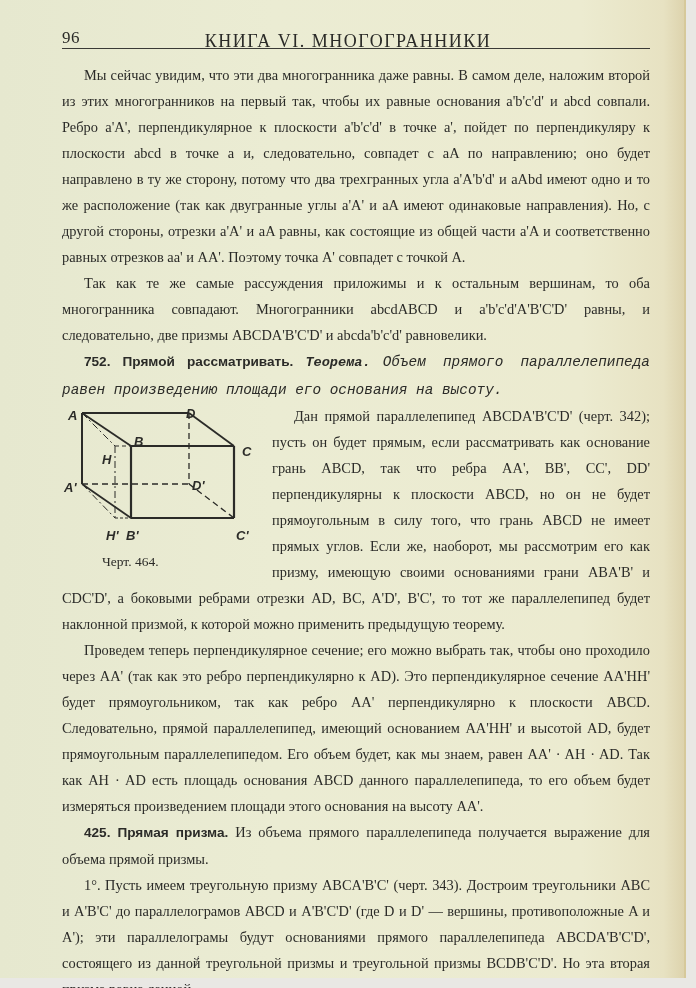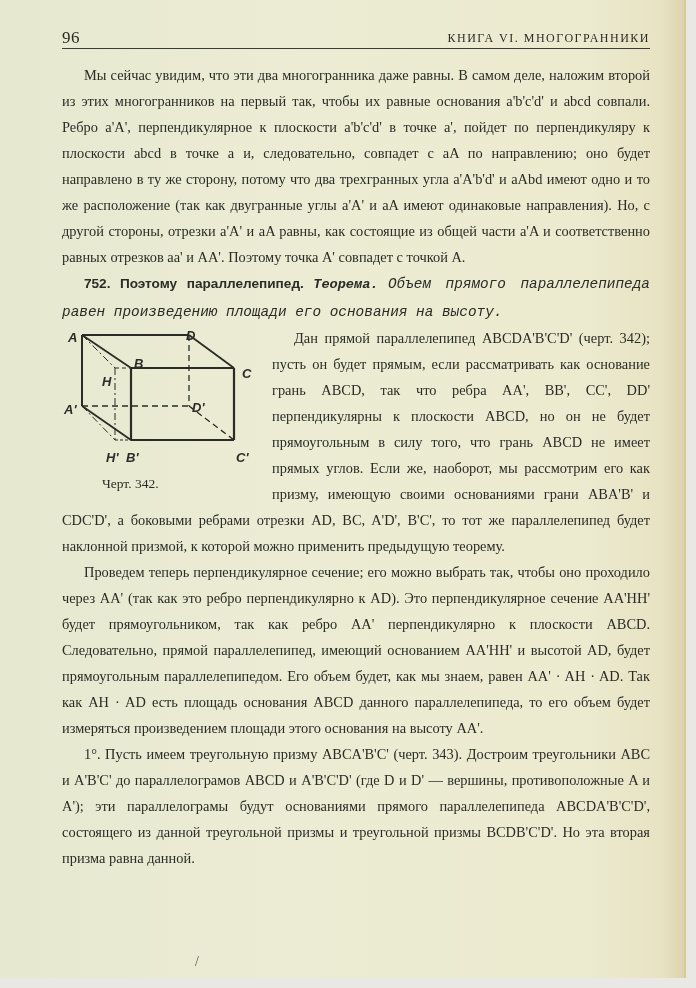--- a/index.html
+++ b/index.html
@@ -17,22 +17,22 @@
     }
     .running-head {
       position: absolute; left: 62px; top: 26px; width: 588px; height: 22px;
       border-bottom: 1.5px solid #3a3a36;
     }
     .page-number {
       position: absolute; left: 0; top: 2px;
       font-size: 17px; letter-spacing: 0.5px;
     }
     .head-title {
-      position: absolute; left: 0; right: 0; top: 5px; text-align: right;
-      font-size: 12px; letter-spacing: 1.5px;
+      position: absolute; left: 0; right: 16px; top: 5px; text-align: center;
+      font-size: 18px; letter-spacing: 1.5px;
     }
     .text-block {
       position: absolute; left: 62px; top: 62px; width: 588px;
       font-size: 14.4px; line-height: 26px; text-align: justify;
     }
     .text-block p { margin: 0; text-indent: 22px; }
     .text-block .ital { font-style: italic; font-family: Liberation Mono, monospace; }
     .text-block b { font-family: "Liberation Sans", "DejaVu Sans", sans-serif; font-size: 13.6px; }
     .figure {
       float: left; width: 208px; height: 168px; margin: 0 8px 0 -6px; position: relative;
@@ -54,24 +54,25 @@
 
 <div class="page">
 
   <div class="running-head">
     <span class="page-number">96</span>
     <div class="head-title">КНИГА VI. МНОГОГРАННИКИ</div>
   </div>
 
   <div class="text-block">
     <p>Мы сейчас увидим, что эти два многогранника даже равны. В самом деле, наложим второй из этих многогранников на первый так, чтобы их равные основания a'b'c'd' и abcd совпали. Ребро a'A', перпендикулярное к плоскости a'b'c'd' в точке a', пойдет по перпендикуляру к плоскости abcd в точке a и, следовательно, совпадет с aA по направлению; оно будет направлено в ту же сторону, потому что два трехгранных угла a'A'b'd' и aAbd имеют одно и то же расположение (так как двугранные углы a'A' и aA имеют одинаковые направления). Но, с другой стороны, отрезки a'A' и aA равны, как состоящие из общей части a'A и соответственно равных отрезков aa' и AA'. Поэтому точка A' совпадет с точкой A.</p>
+    <p>Так как те же самые рассуждения приложимы и к остальным вершинам, то оба многогранника совпадают. Многогранники abcdABCD и a'b'c'd'A'B'C'D' равны, и следовательно, две призмы ABCDA'B'C'D' и abcda'b'c'd' равновелики.</p>
 
     <p>
       <b>752.</b>
-      <b>Поэтому параллелепипед.</b>
+      <b>Прямой рассматривать.</b>
       <b class="ital">Теорема.</b>
       <span class="ital">Объем прямого параллелепипеда равен произведению площади его основания на высоту.</span>
     </p>
 
     <div class="figure">
       <svg width="208" height="150" viewBox="0 0 208 150">
         <g stroke="#2b2b28" fill="none">
 
           <line x1="26" y1="10" x2="133" y2="10" stroke-width="2"></line>
           <line x1="133" y1="10" x2="178" y2="43" stroke-width="1.8"></line>
@@ -97,23 +98,28 @@
       <span class="fig-label" style="left:12px; top:0px;">A</span>
       <span class="fig-label" style="left:130px; top:-2px;">D</span>
       <span class="fig-label" style="left:78px; top:26px;">B</span>
       <span class="fig-label" style="left:186px; top:36px;">C</span>
       <span class="fig-label" style="left:46px; top:44px;">H</span>
       <span class="fig-label" style="left:8px; top:72px;">A'</span>
       <span class="fig-label" style="left:136px; top:70px;">D'</span>
       <span class="fig-label" style="left:50px; top:120px;">H'</span>
       <span class="fig-label" style="left:70px; top:120px;">B'</span>
       <span class="fig-label" style="left:180px; top:120px;">C'</span>
-      <span class="figure-caption">Черт. 342.</span>
+      <span class="figure-caption">Черт. 464.</span>
     </div>
 
     <p>Дан прямой параллелепипед ABCDA'B'C'D' (черт. 342); пусть он будет прямым, если рассматривать как основание грань ABCD, так что ребра AA', BB', CC', DD' перпендикулярны к плоскости ABCD, но он не будет прямоугольным в силу того, что грань ABCD не имеет прямых углов. Если же, наоборот, мы рассмотрим его как призму, имеющую своими основаниями грани ABA'B' и CDC'D', а боковыми ребрами отрезки AD, BC, A'D', B'C', то тот же параллелепипед будет наклонной призмой, к которой можно применить предыдущую теорему.</p>
     <p>Проведем теперь перпендикулярное сечение; его можно выбрать так, чтобы оно проходило через AA' (так как это ребро перпендикулярно к AD). Это перпендикулярное сечение AA'HH' будет прямоугольником, так как ребро AA' перпендикулярно к плоскости ABCD. Следовательно, прямой параллелепипед, имеющий основанием AA'HH' и высотой AD, будет прямоугольным параллелепипедом. Его объем будет, как мы знаем, равен AA' · AH · AD. Так как AH · AD есть площадь основания ABCD данного параллелепипеда, то его объем будет измеряться произведением площади этого основания на высоту AA'.</p>
 
+    <p>
+      <b>425.</b>
+      <b>Прямая призма.</b>
+      <span>Из объема прямого параллелепипеда получается выражение для объема прямой призмы.</span>
+    </p>
     <p>1°. Пусть имеем треугольную призму ABCA'B'C' (черт. 343). Достроим треугольники ABC и A'B'C' до параллелограмов ABCD и A'B'C'D' (где D и D' — вершины, противоположные A и A'); эти параллелограмы будут основаниями прямого параллелепипеда ABCDA'B'C'D', состоящего из данной треугольной призмы и треугольной призмы BCDB'C'D'. Но эта вторая призма равна данной.</p>
   </div>
 
   <span class="stray-mark">/</span>
 </div>
 
 </body></html>

